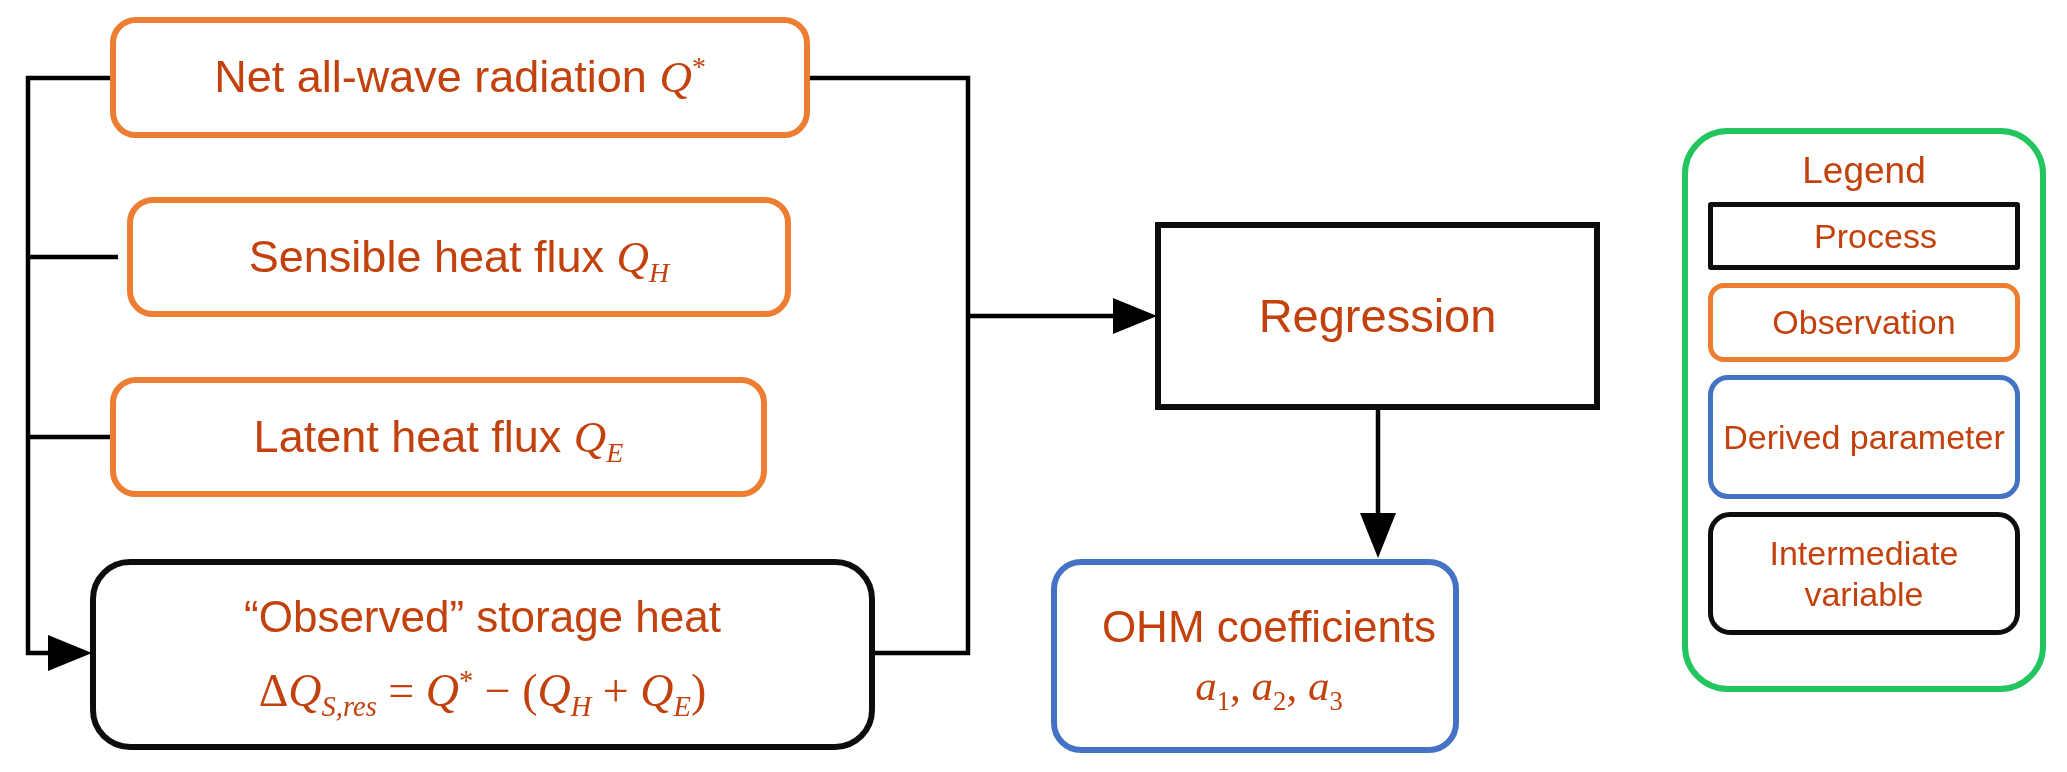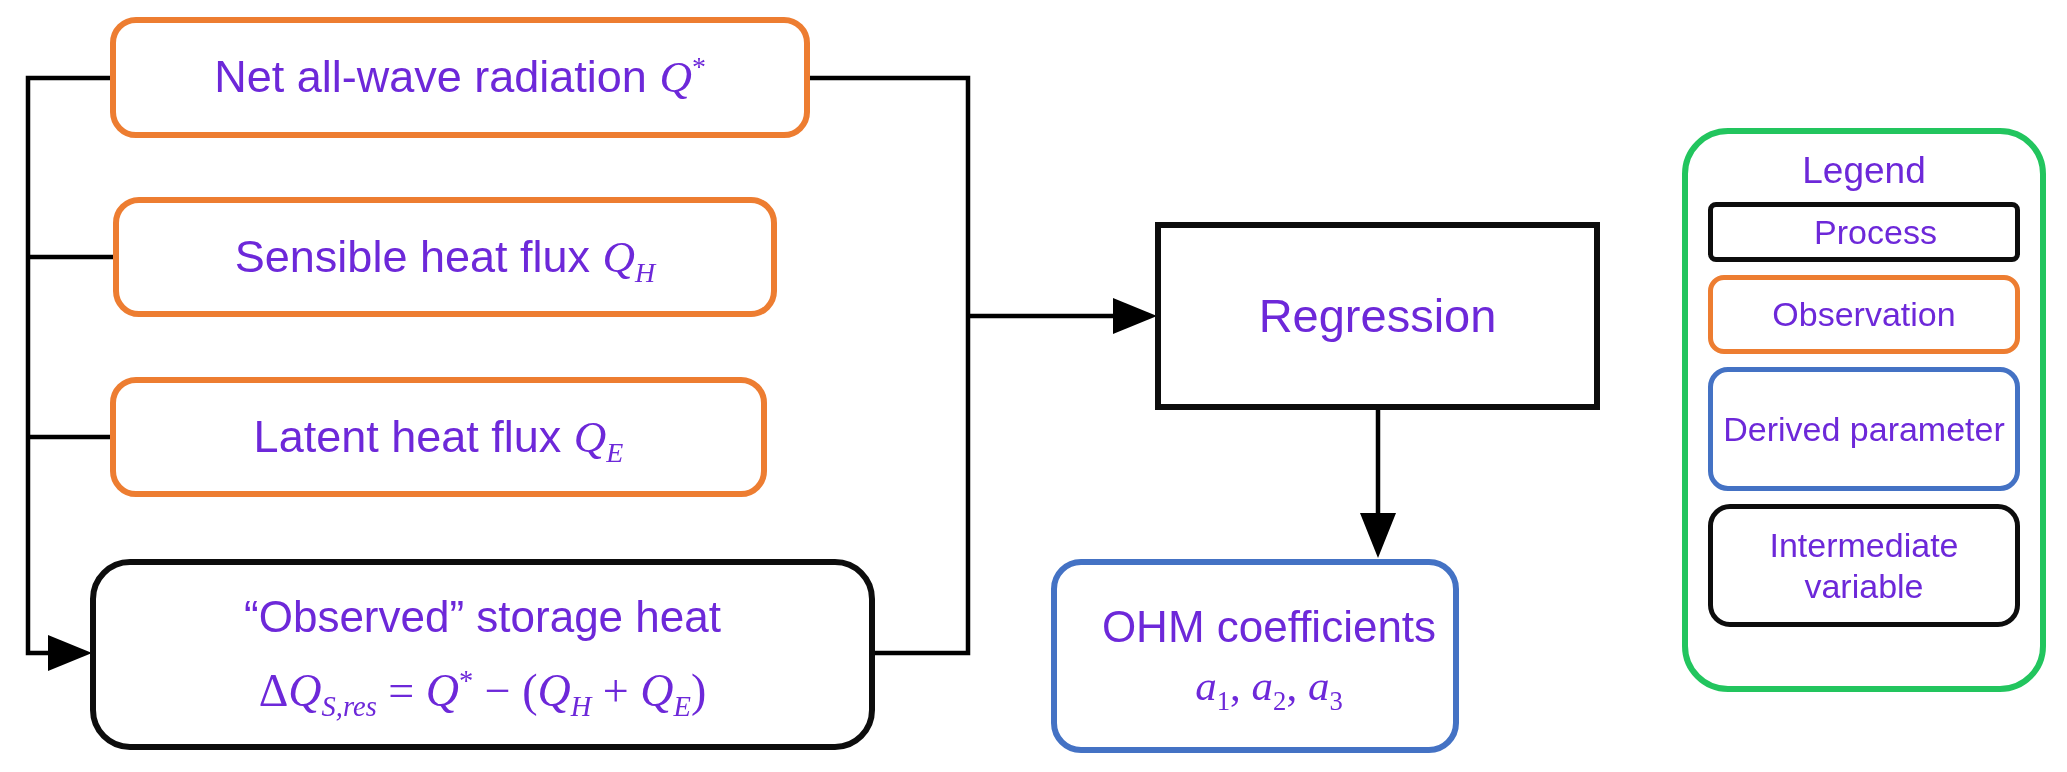--- a/index.html
+++ b/index.html
@@ -1,31 +1,31 @@
 <!DOCTYPE html>
 <html><head>
 <meta charset="utf-8">
 <style>
   html,body{margin:0;padding:0;background:#ffffff;}
   .canvas{
     position:relative;width:2067px;height:772px;background:#ffffff;overflow:hidden;
-    font-family:"Liberation Sans",sans-serif;color:#6d28d9;
+    font-family:"Liberation Sans",sans-serif;color:#c2410c;
   }
   .connectors{position:absolute;left:0;top:0;width:2067px;height:772px;}
   .node{
     position:absolute;box-sizing:border-box;background:#ffffff;
     display:flex;flex-direction:column;align-items:center;justify-content:center;
     text-align:center;line-height:1.22;
   }
   .obs{border:6px solid #ED7D31;border-radius:26px;font-size:45px;}
   .intermediate{border:6px solid #0d0d0d;border-radius:40px;font-size:44px;}
   .process{border:6px solid #0d0d0d;border-radius:0;font-size:47px;}
   .derived{border:6px solid #4472C4;border-radius:30px;font-size:44px;}
   .n1{left:110px;top:17px;width:700px;height:121px;}
-  .n2{left:113px;top:197px;width:664px;height:120px;}
+  .n2{left:127px;top:197px;width:664px;height:120px;}
   .n3{left:110px;top:377px;width:657px;height:120px;}
   .n4{left:90px;top:559px;width:785px;height:191px;}
   .reg{left:1155px;top:222px;width:445px;height:188px;}
   .ohm{left:1051px;top:559px;width:408px;height:194px;padding-left:28px;}
   .math{font-family:"Liberation Serif",serif;font-style:italic;}
   .mup{font-family:"Liberation Serif",serif;font-style:normal;}
   sub,sup{font-size:62%;line-height:0;}
   sup{vertical-align:super;}
   sub{vertical-align:sub;}
   .eqline{font-family:"Liberation Serif",serif;font-size:46px;margin-top:20px;}
@@ -38,21 +38,21 @@
     position:absolute;left:1682px;top:128px;width:364px;height:564px;
     box-sizing:border-box;border:6px solid #22c55e;border-radius:46px;
     display:flex;flex-direction:column;align-items:center;padding:12px 0 0 0;
   }
   .legend-heading{font-size:37px;margin:4px 0 10px 0;}
   .lg-item{
     box-sizing:border-box;width:312px;background:#fff;
     display:flex;align-items:center;justify-content:center;text-align:center;
     font-size:34px;line-height:1.18;margin-bottom:13px;
   }
-  .lg-process{height:60px;border:5px solid #0d0d0d;border-radius:8px;padding-left:23px;}
+  .lg-process{height:68px;border:5px solid #0d0d0d;border-radius:3px;padding-left:23px;}
   .lg-observation{height:79px;border:5px solid #ED7D31;border-radius:16px;}
   .lg-derived{height:124px;border:5px solid #4472C4;border-radius:20px;}
   .lg-intermediate{height:123px;border:5px solid #0d0d0d;border-radius:22px;margin-bottom:0;}
 </style>
 </head>
 <body>
 
 <div class="canvas">
 
   <svg class="connectors" viewBox="0 0 2067 772" xmlns="http://www.w3.org/2000/svg">

